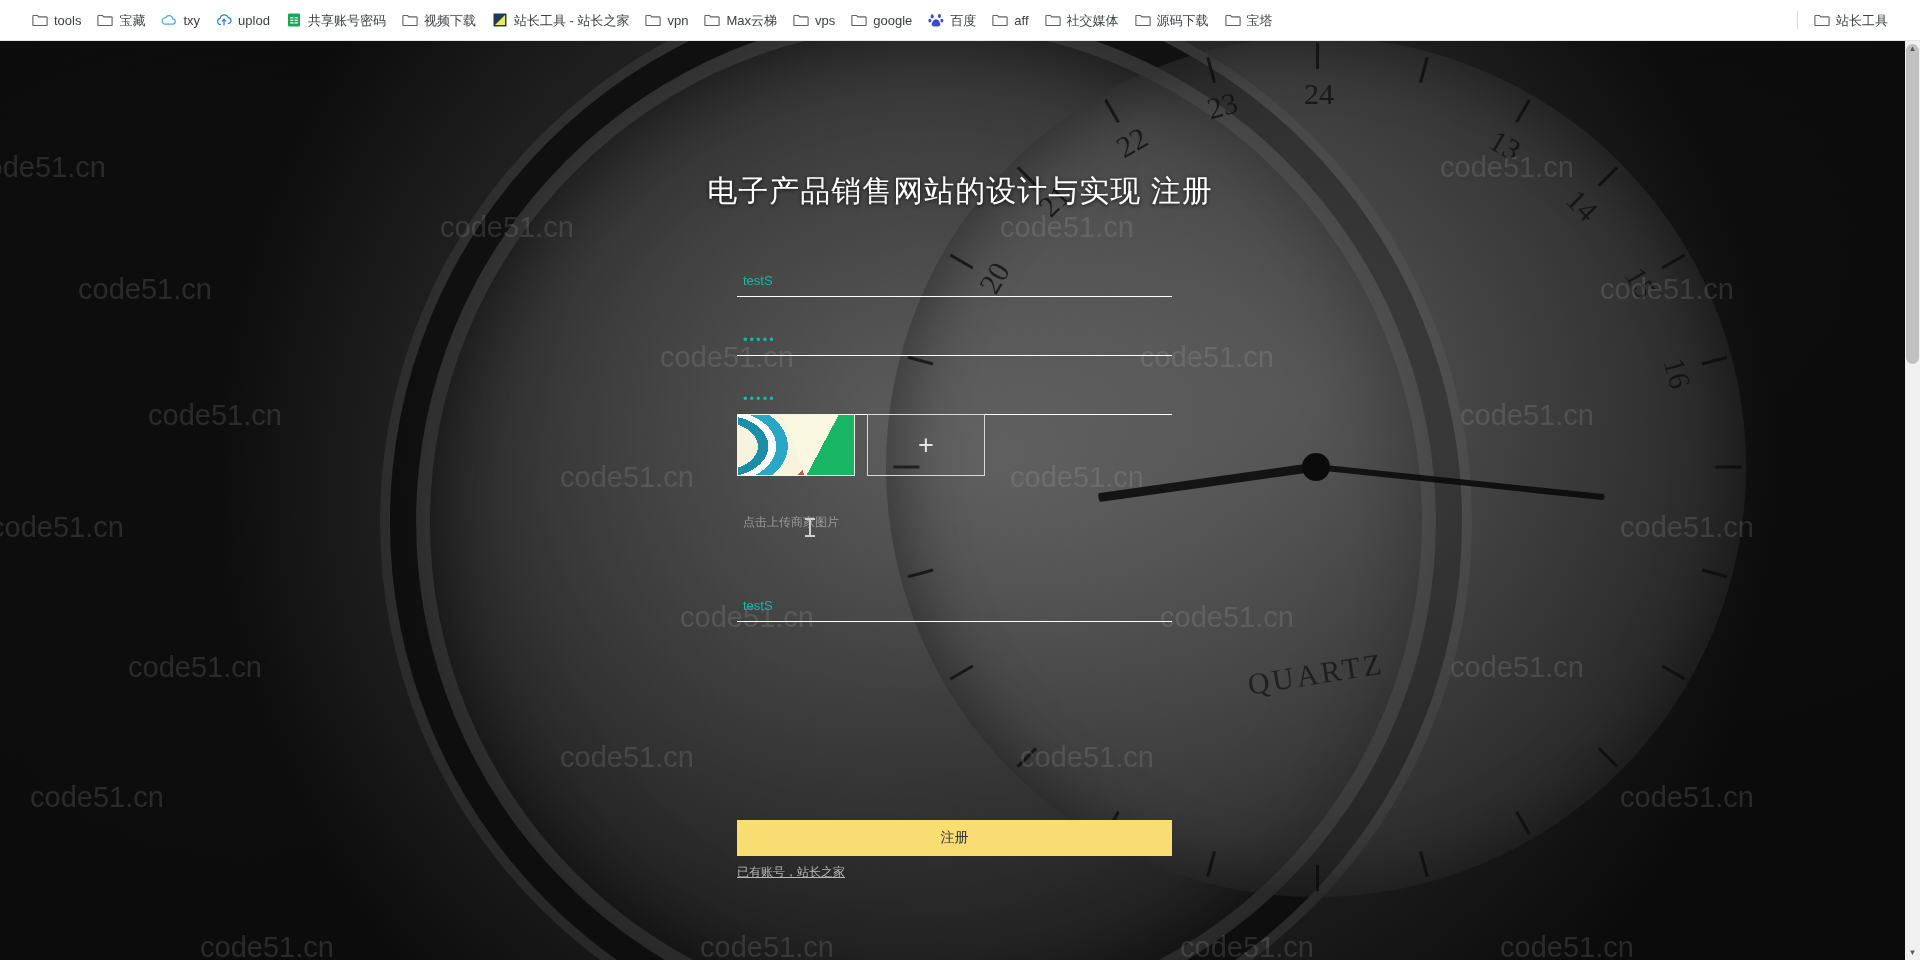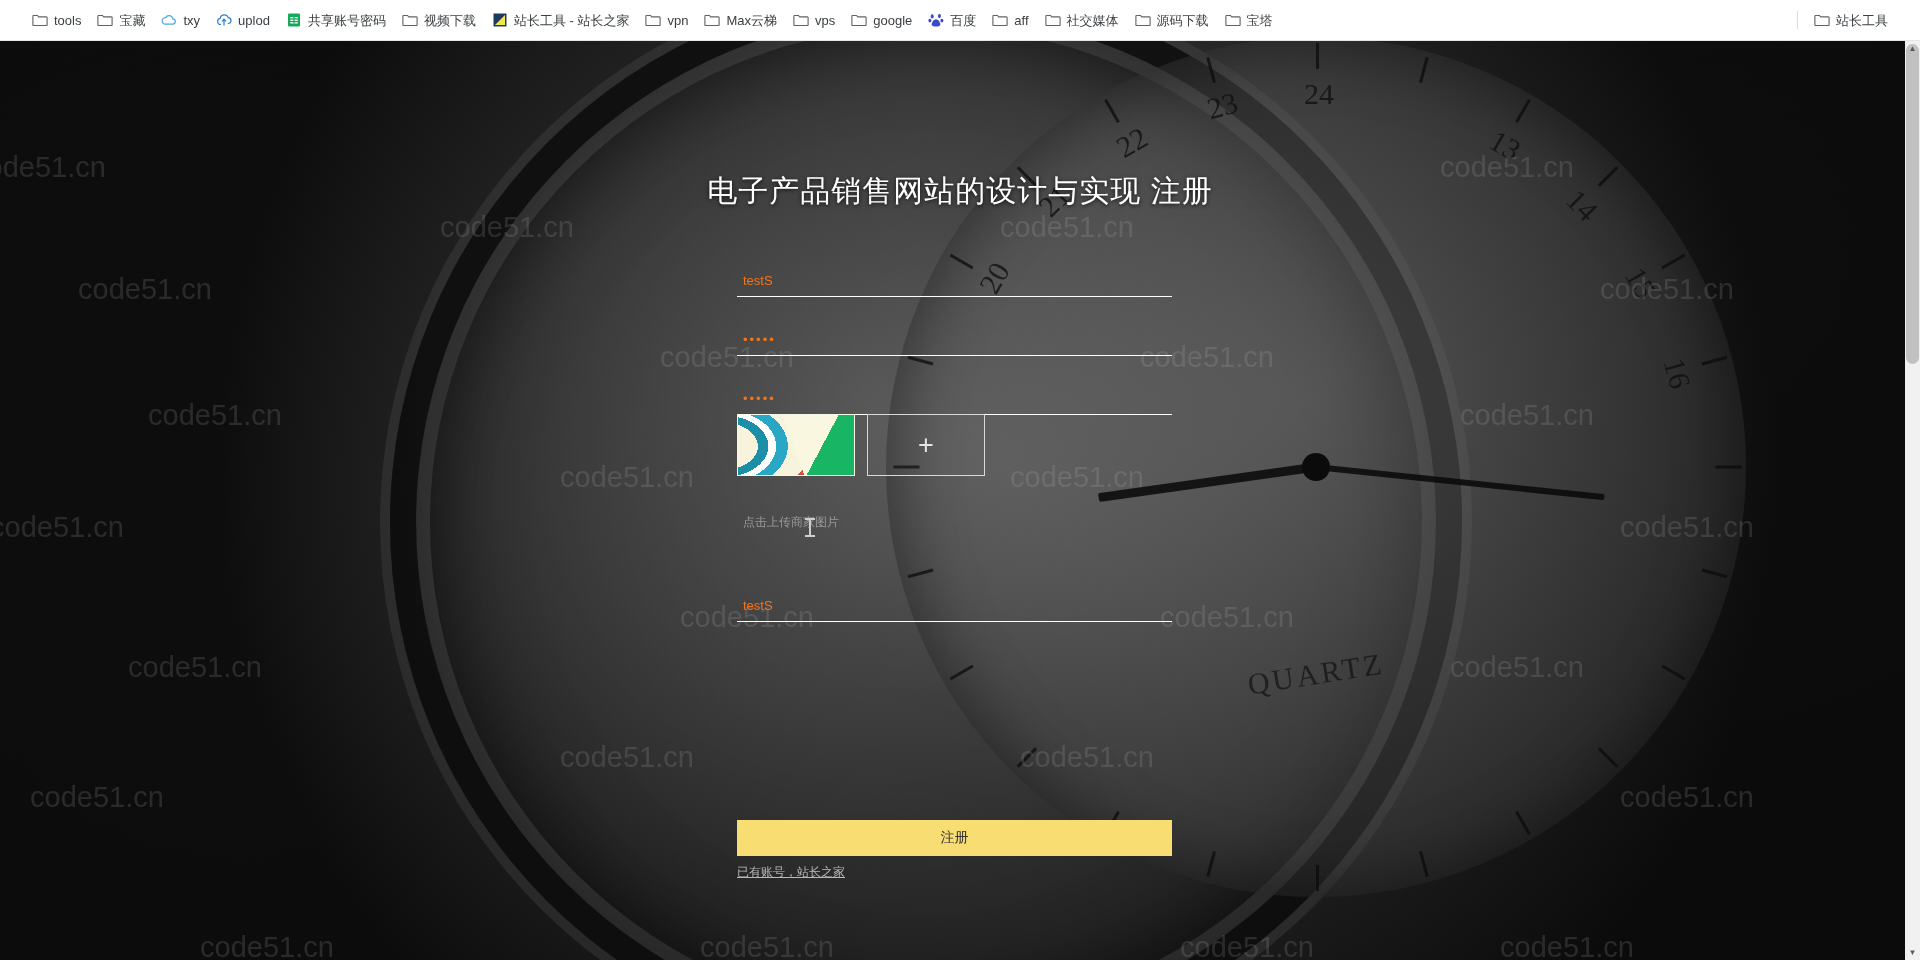--- a/index.html
+++ b/index.html
@@ -165,21 +165,21 @@
   }
   .field {
     position: relative;
     height: 45px;
     border-bottom: 1px solid #ffffff;
     margin-bottom: 13px;
   }
   .field-value {
     position: absolute;
     left: 6px; bottom: 8px;
-    color: #f97316;
+    color: #14b8a6;
     font-size: 13px;
     line-height: 15px;
     white-space: nowrap;
   }
   .dots { letter-spacing: 2px; }
 
   
   #upload-block {
     position: absolute;
     left: 737px; top: 373px;

